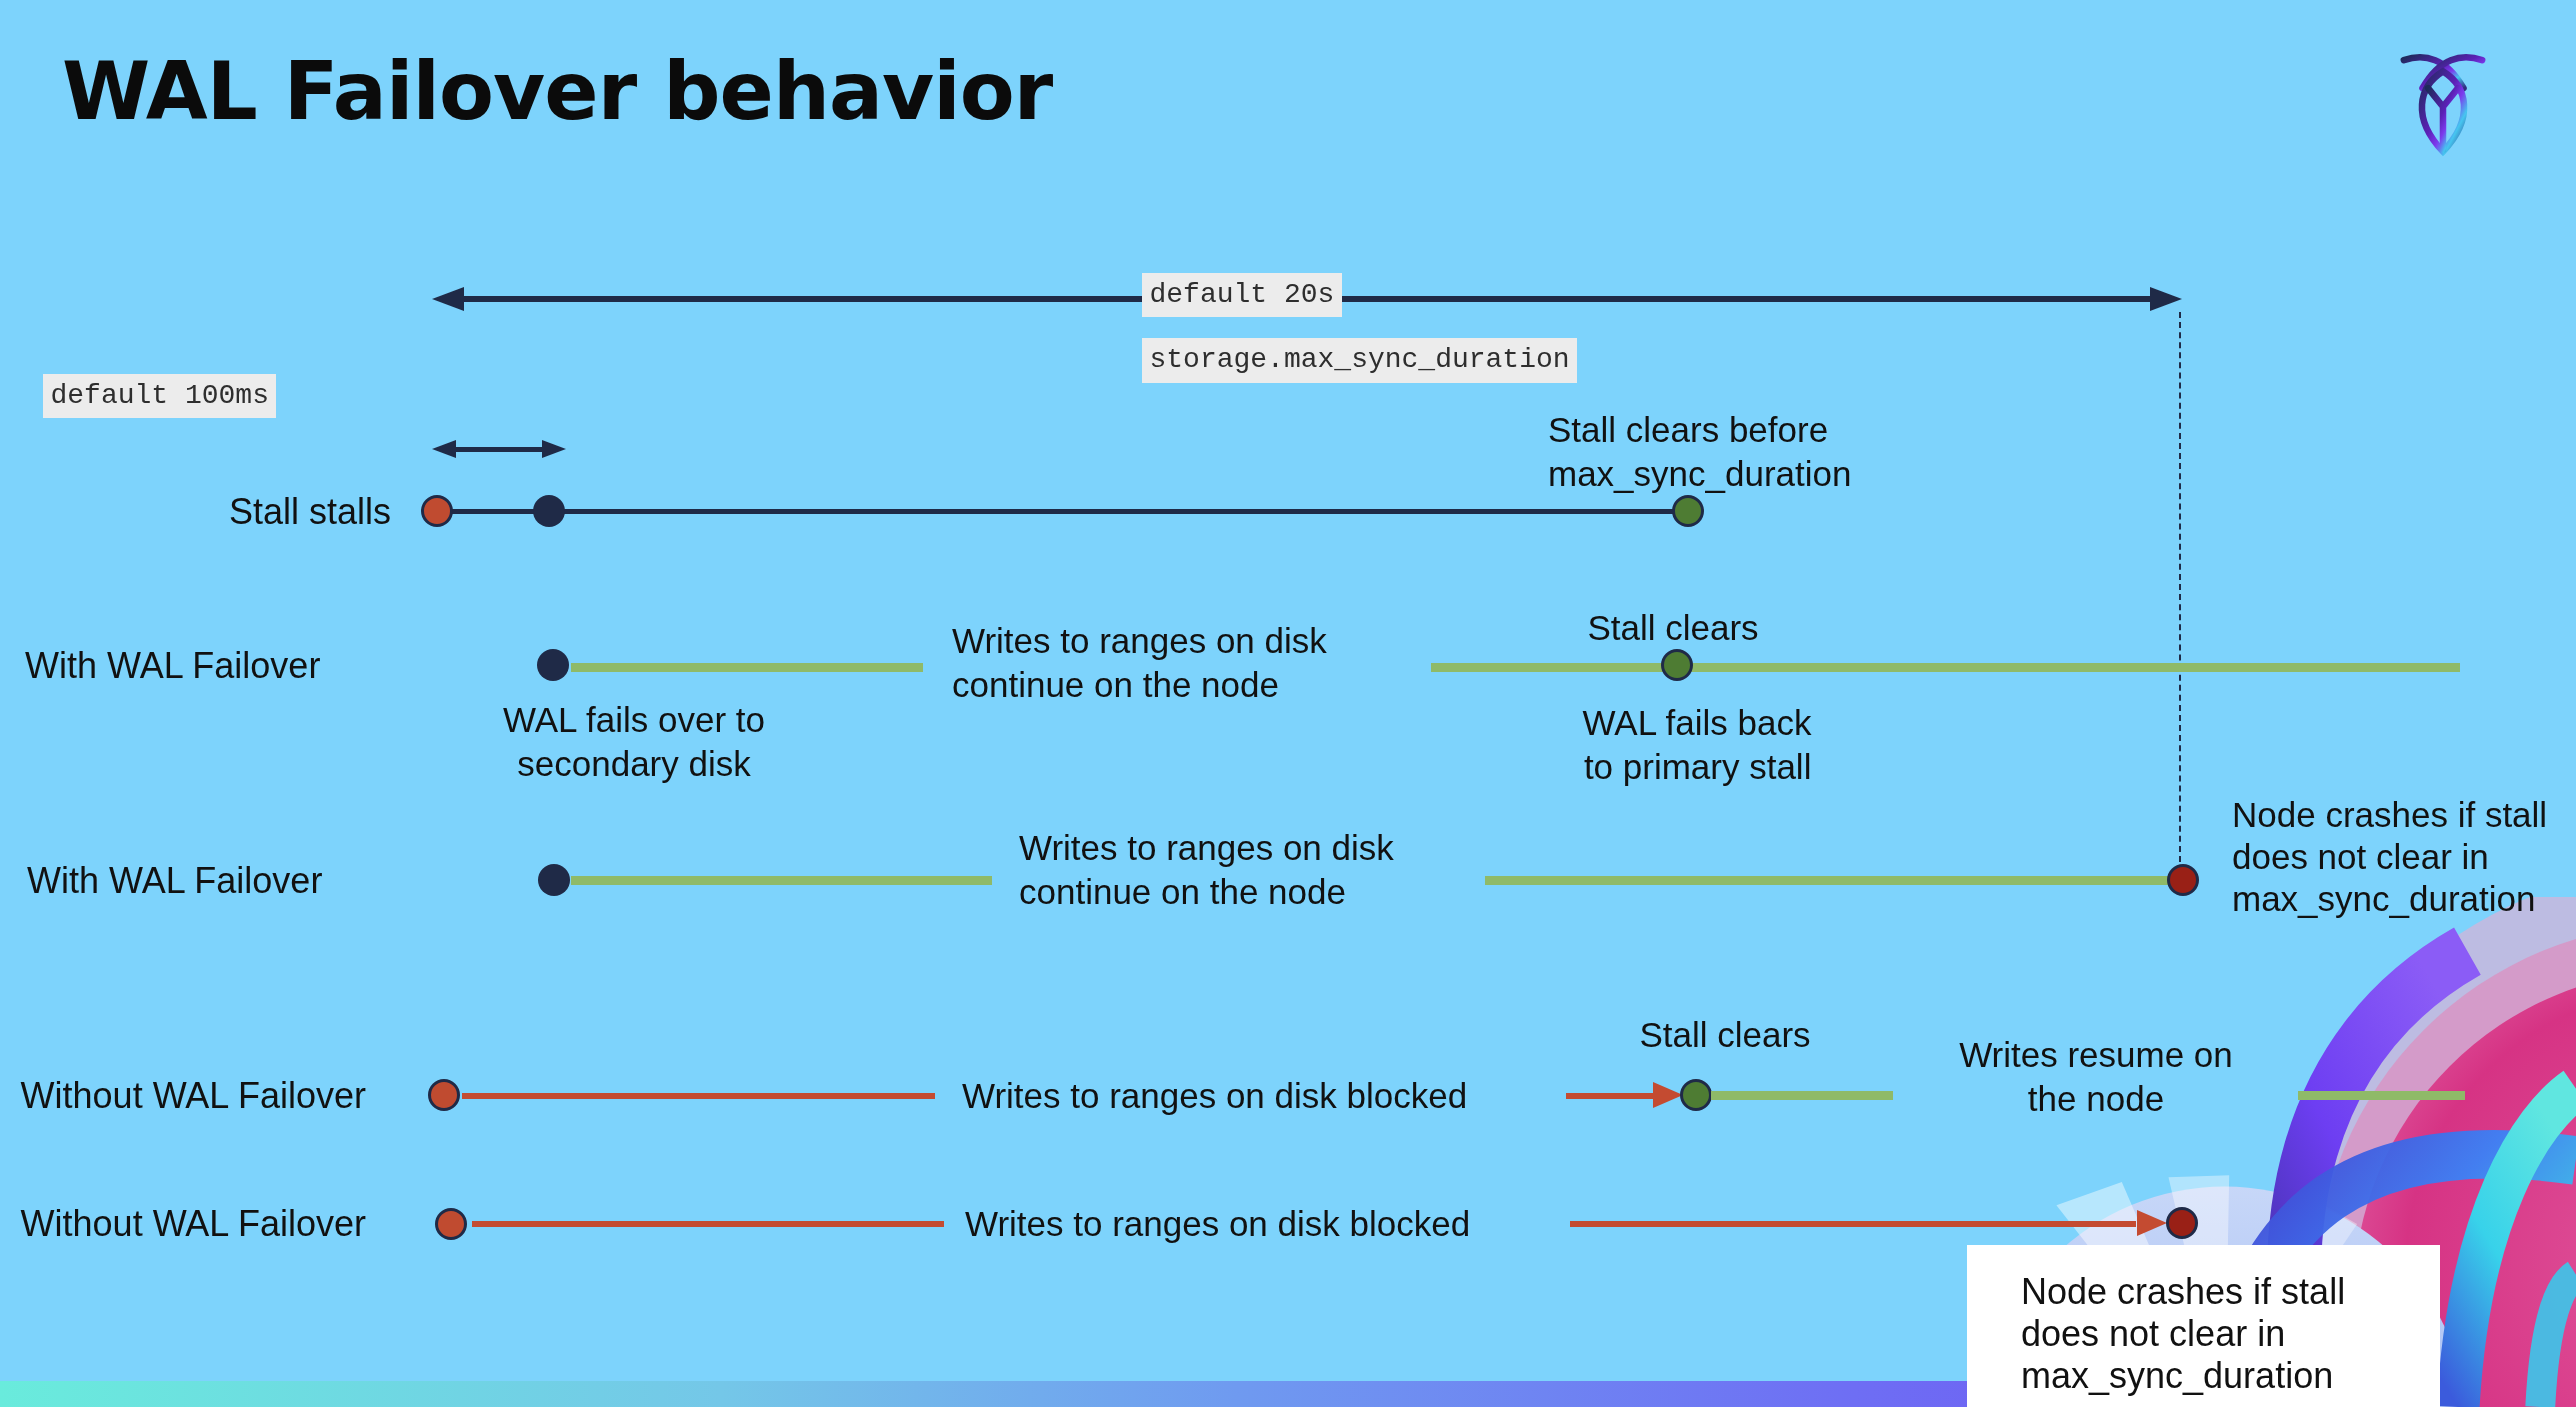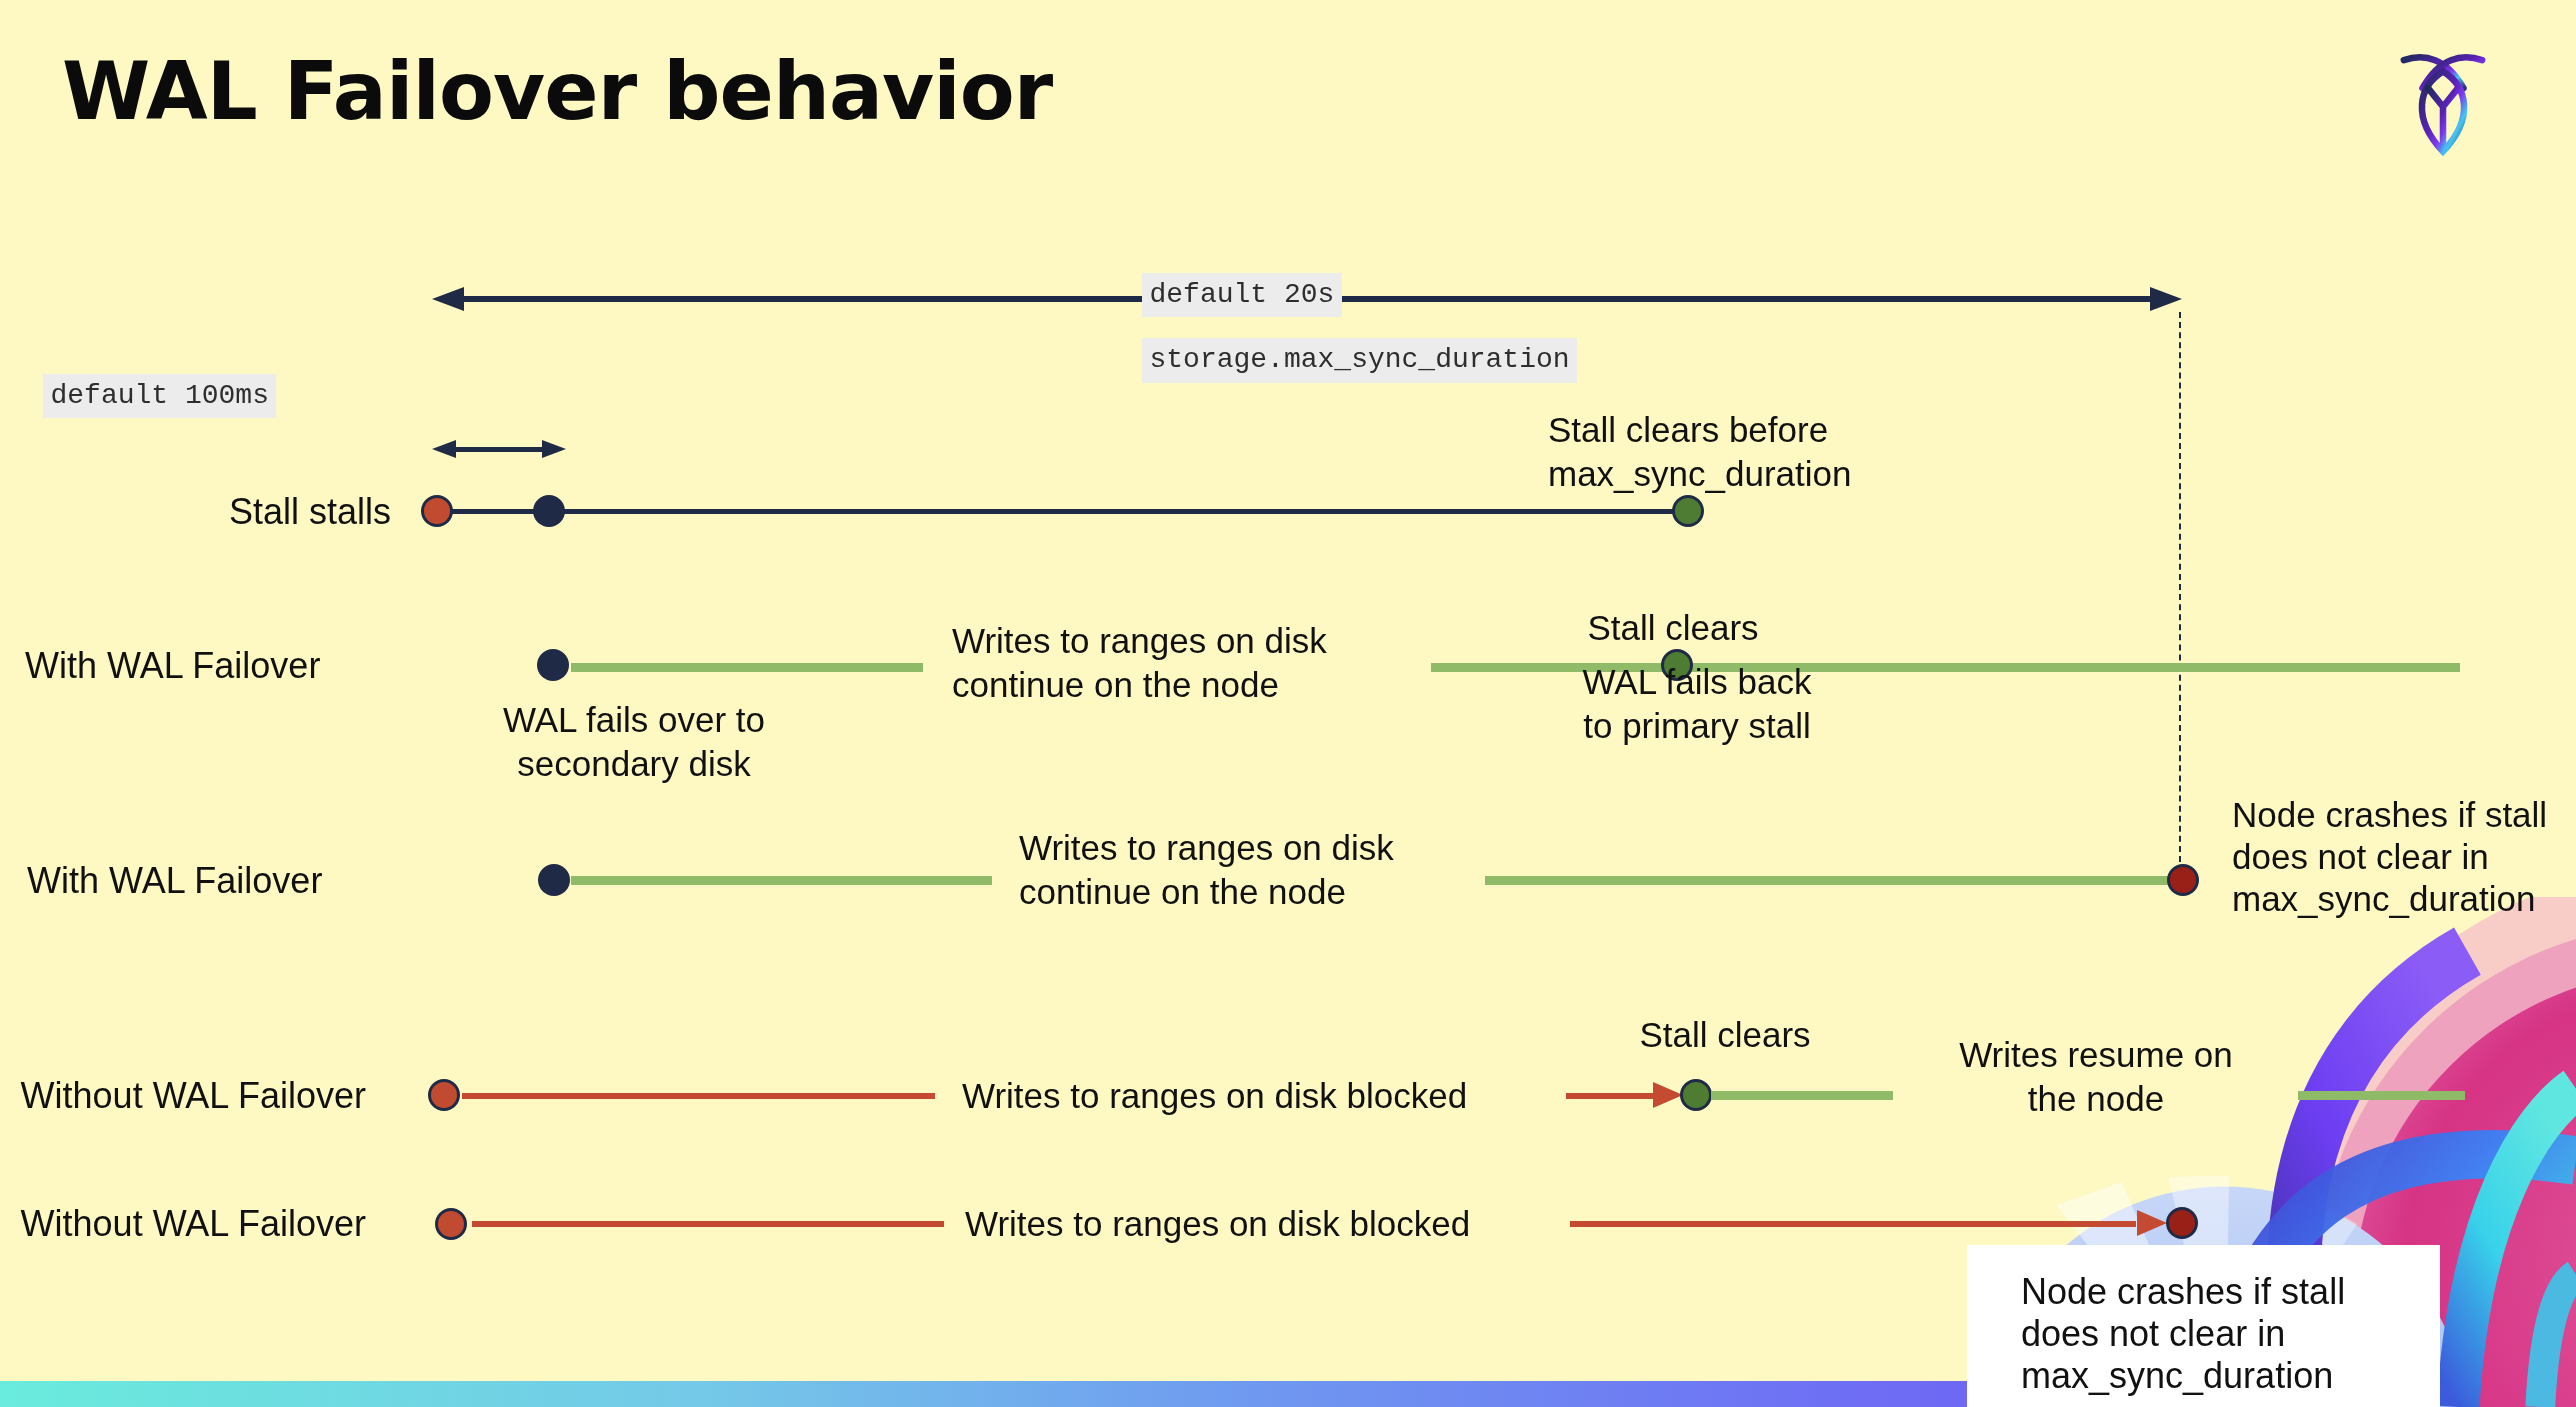--- a/index.html
+++ b/index.html
@@ -1,20 +1,20 @@
 <!DOCTYPE html>
 <html style="--navy: #1f2a47; --red: #c04b30; --darkred: #992016; --green: #4e7c33; --greenline: #8fba68; --redline: #c44b31; --graybg: #ececec; --ink: #111111;font-size:15px"><head>
 <meta charset="utf-8">
 <style>
   :root{
     --navy:#1f2a47; --red:#c04b30; --darkred:#992016; --green:#4e7c33;
     --greenline:#8fba68; --redline:#c44b31; --graybg:#ececec; --ink:#111111;
   }
   html,body{margin:0;padding:0;background:#ffffff;}
-  .canvas{position:relative;width:2576px;height:1408px;background:#fef9c3;overflow:hidden;
+  .canvas{position:relative;width:2576px;height:1408px;background:#7dd3fc;overflow:hidden;
           font-family:"Liberation Sans",sans-serif;color:var(--ink);}
   .abs{position:absolute;}
   
   .title{left:62px;top:45px;font-family:"DejaVu Sans",sans-serif;font-weight:700;
          font-size:80px;letter-spacing:-0.9px;color:#0b0b0b;z-index:7;}
   
   .mono{font-family:"Liberation Mono","DejaVu Sans Mono",monospace;font-size:28px;line-height:37px;
         color:#2e2e2e;z-index:4;}
   .mono span{display:table;background:var(--graybg);padding:2.8px 7.5px 4.7px 7.5px;margin-bottom:1.9px;white-space:pre;margin-top:21px;}
   
@@ -151,21 +151,21 @@
     <div class="dot green" style="left:1677px;top:665px;"></div>
     <div class="ann" style="left:952px;top:619px;">
       <div>Writes to ranges on disk</div>
       <div>continue on the node</div>
     </div>
     <div class="ann center" style="left:634px;top:698px;">
       <div>WAL fails over to</div>
       <div>secondary disk</div>
     </div>
     <div class="ann center" style="left:1673px;top:606px;">Stall clears</div>
-    <div class="ann center" style="left:1697px;top:660px;">
+    <div class="ann center" style="left:1697px;top:701px;text-align:right;">
       <div>WAL fails  back</div>
       <div>to primary stall</div>
     </div>
   </div>
 
   <div>
     <div class="rowlabel" style="left:27px;top:859px;">With WAL Failover</div>
     <div class="hline green-line" style="left:571px;top:876px;width:421px;"></div>
     <div class="hline green-line" style="left:1485px;top:876px;width:690px;"></div>
     <div class="dot navy" style="left:554px;top:880px;"></div>

